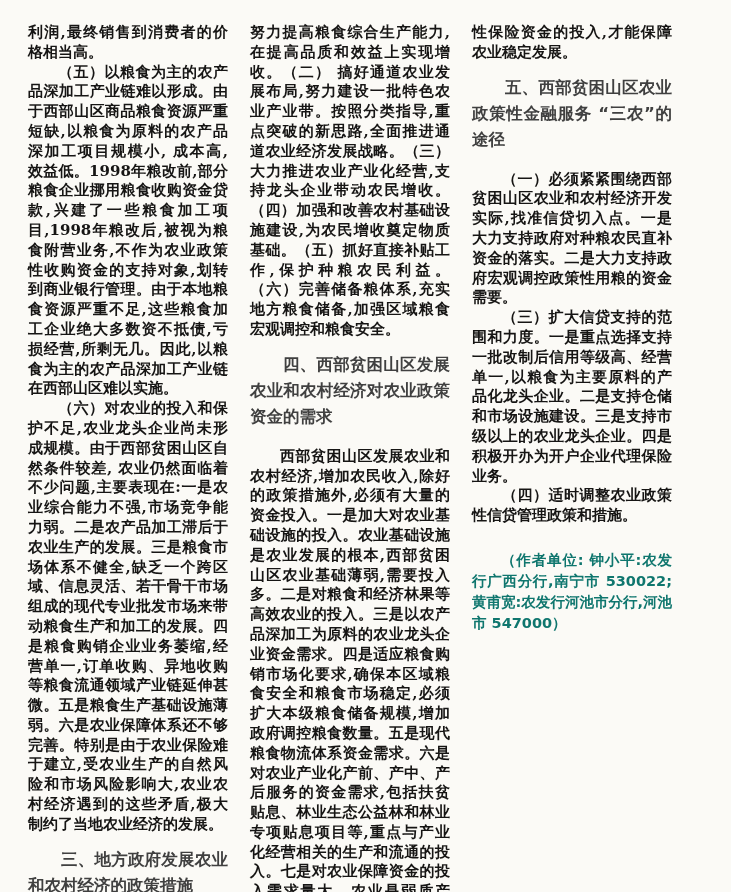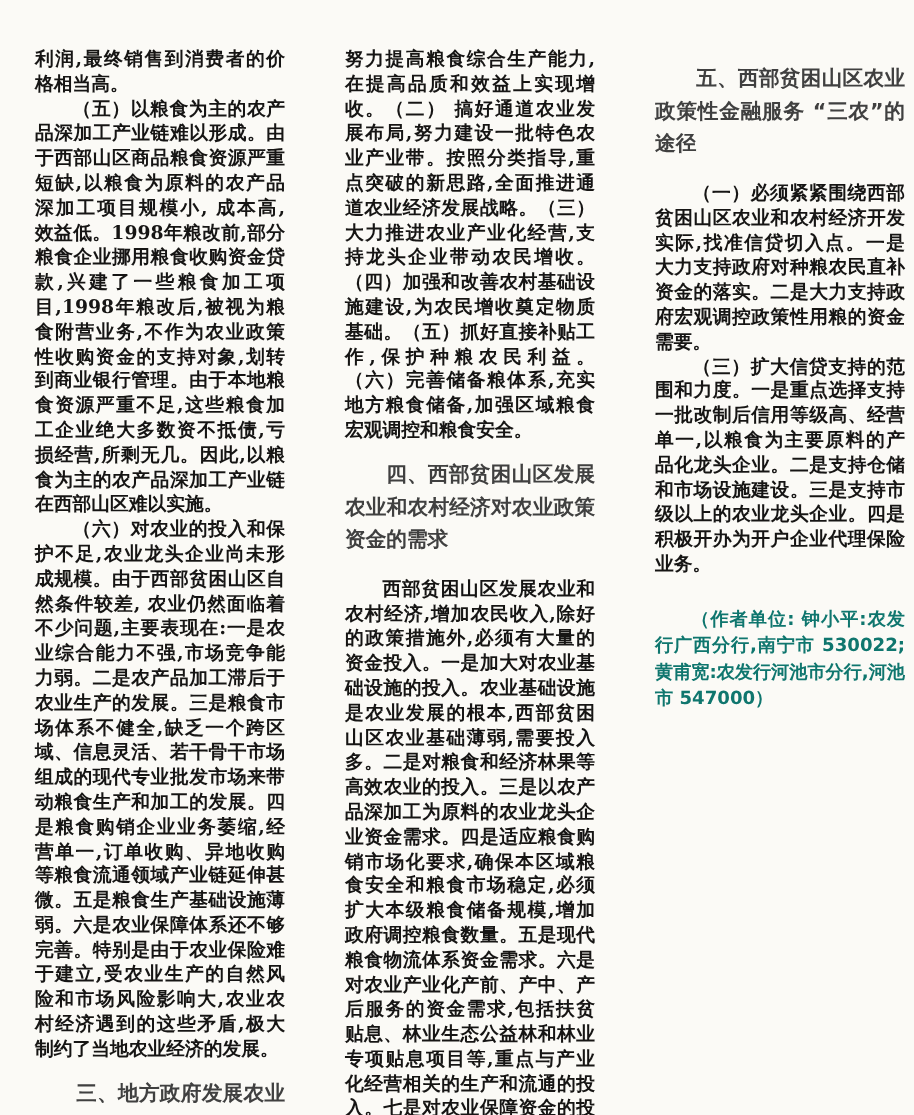--- a/index.html
+++ b/index.html
@@ -10,23 +10,23 @@
     width: 731px;
     height: 892px;
     background: #fbfaf6;
     overflow: hidden;
     color: #161514;
   }
   .page {
     box-sizing: border-box;
     width: 731px;
     height: 892px;
-    padding: 38px 27px 0 28px;
+    padding: 23px 27px 0 28px;
     display: flex;
-    gap: 48px;
+    gap: 22px;
   }
   .col {
     width: 200px;
     flex: 0 0 200px;
   }
   .body-par {
     margin: 0;
     font-family: "DejaVu Serif", "Liberation Serif", serif;
     font-size: 15px;
     line-height: 19.8px;
@@ -72,20 +72,22 @@
 
   </div>
 
   <div class="col">
     <p class="body-par">努力提高粮食综合生产能力,在提高品质和效益上实现增收。（二） 搞好通道农业发展布局,努力建设一批特色农业产业带。按照分类指导,重点突破的新思路,全面推进通道农业经济发展战略。（三）大力推进农业产业化经营,支持龙头企业带动农民增收。（四）加强和改善农村基础设施建设,为农民增收奠定物质基础。（五）抓好直接补贴工作,保护种粮农民利益。（六）完善储备粮体系,充实地方粮食储备,加强区域粮食宏观调控和粮食安全。</p>
     <h2 class="section-heading">四、西部贫困山区发展农业和农村经济对农业政策资金的需求</h2>
     <p class="body-par indent">西部贫困山区发展农业和农村经济,增加农民收入,除好的政策措施外,必须有大量的资金投入。一是加大对农业基础设施的投入。农业基础设施是农业发展的根本,西部贫困山区农业基础薄弱,需要投入多。二是对粮食和经济林果等高效农业的投入。三是以农产品深加工为原料的农业龙头企业资金需求。四是适应粮食购销市场化要求,确保本区域粮食安全和粮食市场稳定,必须扩大本级粮食储备规模,增加政府调控粮食数量。五是现代粮食物流体系资金需求。六是对农业产业化产前、产中、产后服务的资金需求,包括扶贫贴息、林业生态公益林和林业专项贴息项目等,重点与产业化经营相关的生产和流通的投入。七是对农业保障资金的投入需求量大。农业是弱质产业,受洪涝、旱灾、虫灾等影响大,损失也非常巨大,必须有大量的农业政策</p>
   </div>
 
   <div class="col">
+    <p class="body-par">性保险资金的投入,才能保障农业稳定发展。</p>
     <h2 class="section-heading">五、西部贫困山区农业政策性金融服务 “三农”的途径</h2>
     <p class="body-par indent">（一）必须紧紧围绕西部贫困山区农业和农村经济开发实际,找准信贷切入点。一是大力支持政府对种粮农民直补资金的落实。二是大力支持政府宏观调控政策性用粮的资金需要。</p>
     <p class="body-par indent">（三）扩大信贷支持的范围和力度。一是重点选择支持一批改制后信用等级高、经营单一,以粮食为主要原料的产品化龙头企业。二是支持仓储和市场设施建设。三是支持市级以上的农业龙头企业。四是积极开办为开户企业代理保险业务。</p>
+    <p class="body-par indent">（四）适时调整农业政策性信贷管理政策和措施。</p>
     <p class="author-block">（作者单位: 钟小平:农发行广西分行,南宁市  530022; 黄甫宽:农发行河池市分行,河池市  547000）</p>
 
   </div>
 
 </div>
 
 </body></html>

